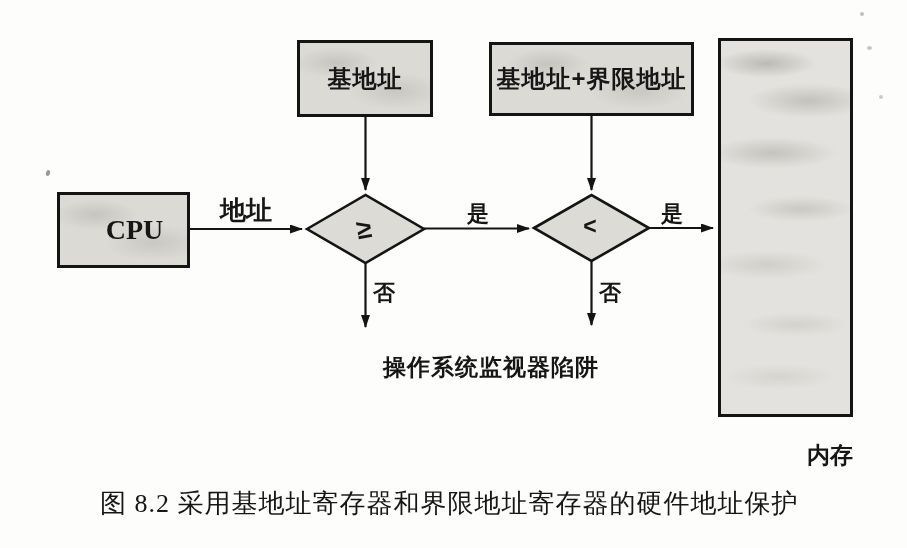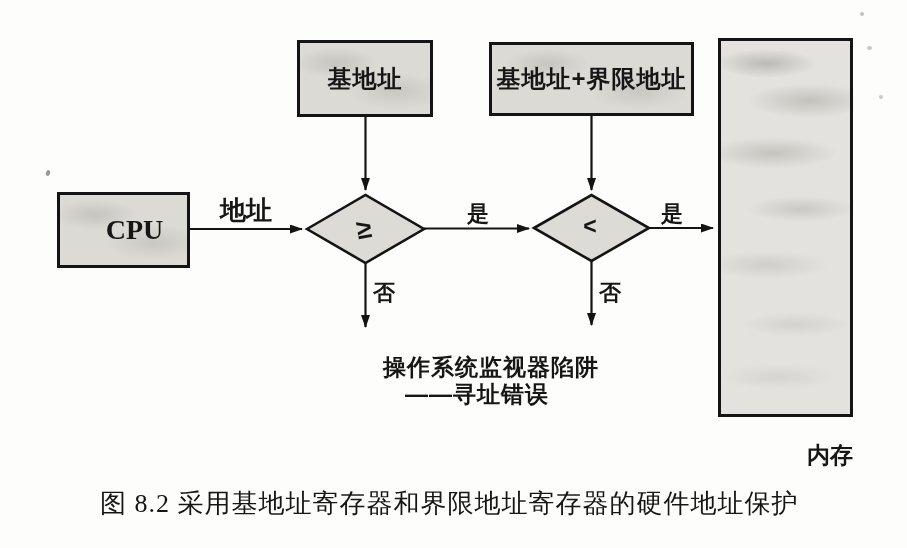--- a/index.html
+++ b/index.html
@@ -107,21 +107,20 @@
   <div id="ge-symbol" class="lbl">≥</div>
   <div id="lt-symbol" class="lbl">&lt;</div>
 
   <div id="address-label" class="lbl">地址</div>
   <div id="yes-label-1" class="lbl">是</div>
   <div id="yes-label-2" class="lbl">是</div>
   <div id="no-label-1" class="lbl">否</div>
   <div id="no-label-2" class="lbl">否</div>
 
   <div id="trap-line1" class="lbl">操作系统监视器陷阱</div>
-  <div id="trap-line2" class="lbl">——寻址错误</div>
 
   <div id="memory-label" class="lbl">内存</div>
 
   <div id="figure-caption" class="lbl">图 8.2  采用基地址寄存器和界限地址寄存器的硬件地址保护</div>
 
   <div id="speck-1" class="speck"></div>
   <div id="speck-2" class="speck"></div>
   <div id="speck-3" class="speck"></div>
   <div id="speck-4" class="speck"></div>
 

